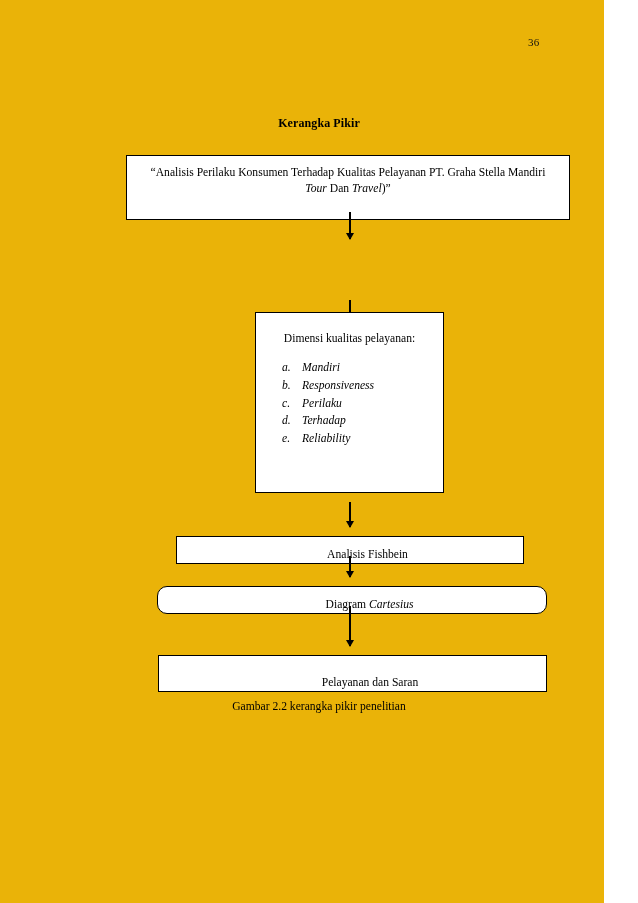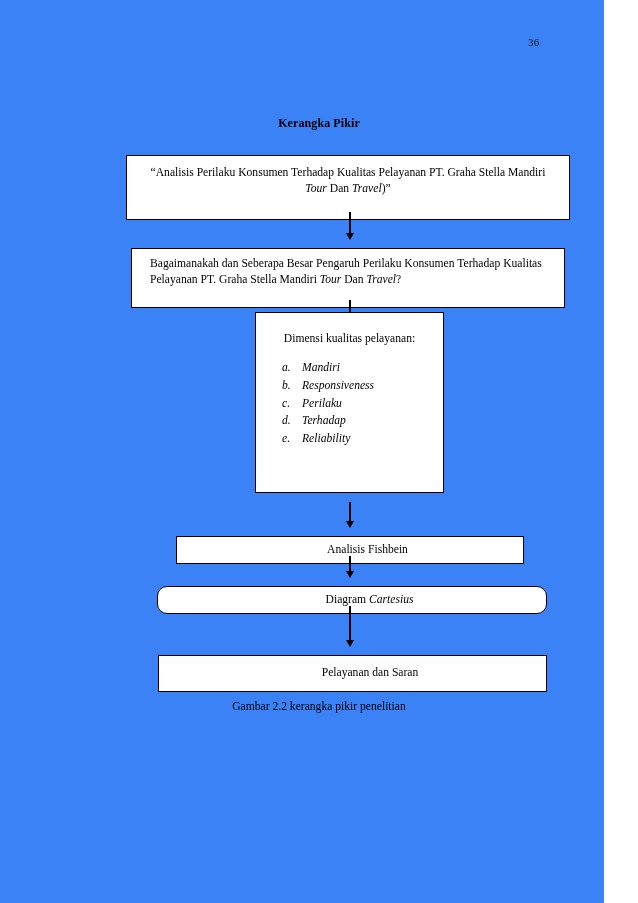--- a/index.html
+++ b/index.html
@@ -8,21 +8,21 @@
     background: #ffffff;
   }
   body {
     font-family: "Liberation Serif", "DejaVu Serif", serif;
     color: #000000;
   }
   #page {
     position: relative;
     width: 604px;
     height: 903px;
-    background: #3b82f6;
+    background: #eab308;
     overflow: hidden;
   }
 
   
   .page-number {
     position: absolute;
     top: 36px;
     left: 528px;
     font-size: 11px;
     letter-spacing: .2px;
@@ -50,21 +50,21 @@
     font-size: 11.6px;
     line-height: 1.42;
     margin-top: 8px;
   }
   .box .inner {
     padding: 8px 12px 0 12px;
   }
   .box.centered .inner { text-align: center; }
   .box.vcenter {
     display: flex;
-    align-items: center;
+    align-items: flex-end;
     justify-content: center;
     padding-left: 35px;
   }
   .box.vcenter .inner { padding: 0 10px; }
 
   em, .it { font-style: italic; }
 
   
   #box-title      { left: 126px; top: 147px; width: 444px; height: 65px; }
   #box-question   { left: 131px; top: 240px; width: 434px; height: 60px; }
@@ -144,27 +144,20 @@
 
   <div class="box centered" id="box-title">
     <div class="inner">
       <span>“Analisis Perilaku Konsumen Terhadap Kualitas Pelayanan PT. Graha Stella</span>
       <span>Mandiri </span><em>Tour</em><span> Dan </span><em>Travel</em><span>)”</span>
     </div>
   </div>
 
   <div class="arrow" id="arrow-1"></div>
 
-  <div class="box" id="box-question">
-    <div class="inner">
-      <span>Bagaimanakah dan Seberapa Besar Pengaruh Perilaku Konsumen</span>
-      <span>Terhadap Kualitas Pelayanan PT. Graha Stella Mandiri </span><em>Tour</em><span> Dan</span>
-      <em>Travel</em><span>?</span>
-    </div>
-  </div>
 
   <div class="arrow" id="arrow-2"></div>
 
   <div class="box" id="box-dimensions">
     <div class="dim-title">Dimensi kualitas pelayanan:</div>
     <ul class="dim-list">
       <li><span class="marker">a.</span><span>Mandiri</span></li>
       <li><span class="marker">b.</span><span>Responsiveness</span></li>
       <li><span class="marker">c.</span><span>Perilaku</span></li>
       <li><span class="marker">d.</span><span>Terhadap</span></li>

